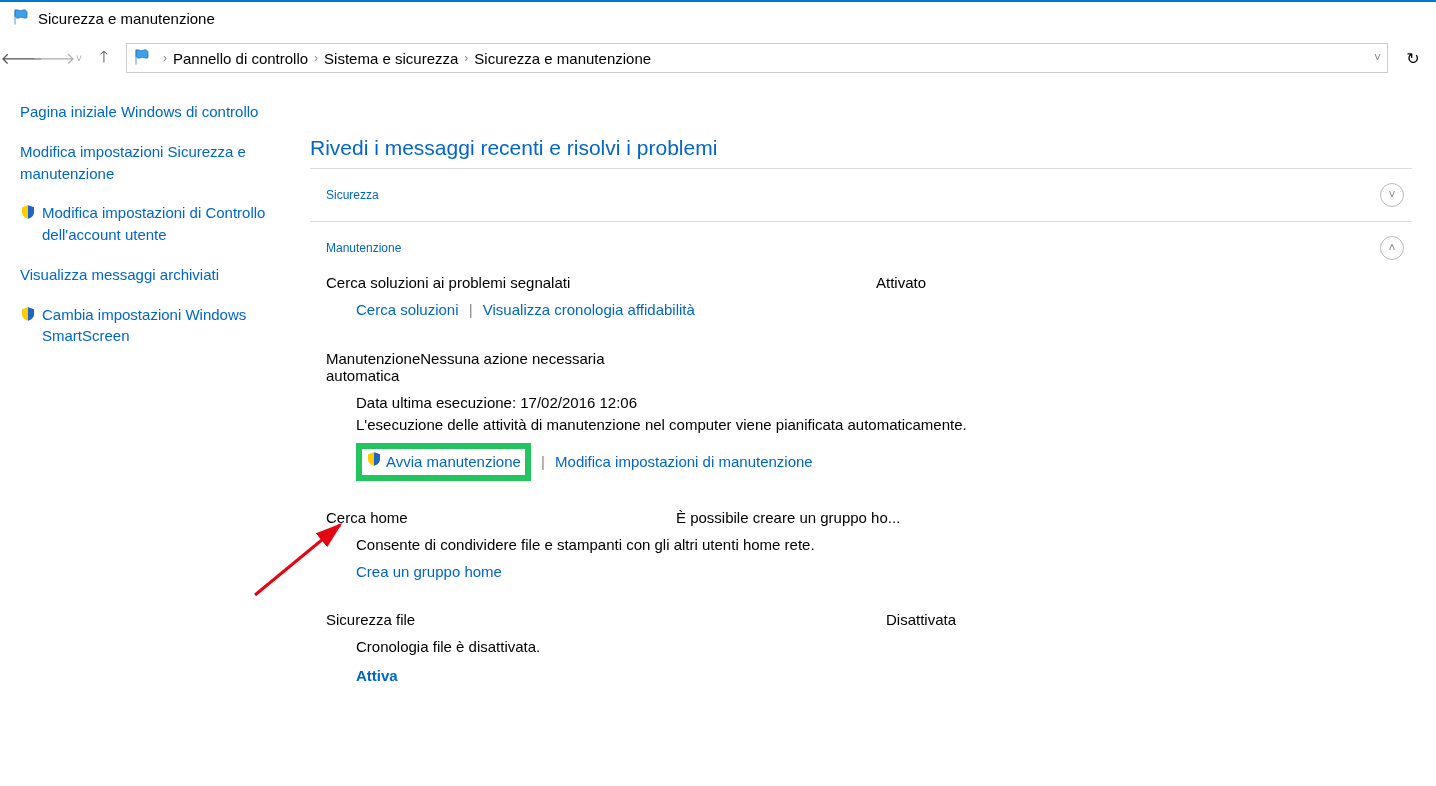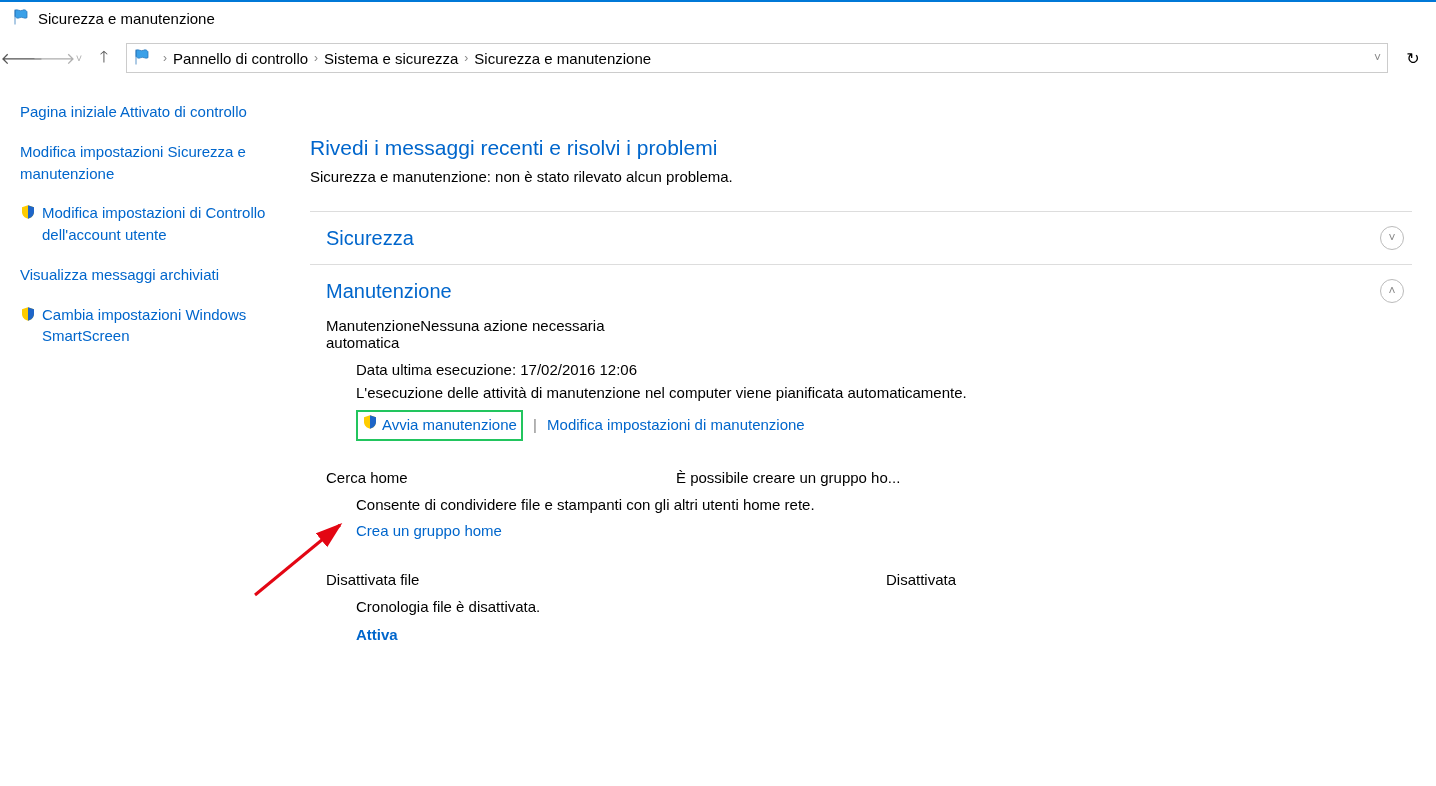--- a/index.html
+++ b/index.html
@@ -29,36 +29,36 @@
     .side-link { color: #0066cc; cursor: pointer; margin-bottom: 18px; line-height: 1.45; display: flex; align-items: flex-start; gap: 6px; }
     .side-link .shield { flex-shrink:0; margin-top:2px;}
     .side-link-text { display:inline-block; max-width: 250px;}
 
     .main { flex: 1; padding-right: 24px; }
     .main-heading { color: #0066cc; font-size: 21px; font-weight: 400; margin-bottom: 8px; margin-top: 35px; }
     .main-sub { margin-bottom: 26px; }
     
     .section-divider { border-top: 1px solid #ddd; }
     .section-head { display: flex; align-items: center; justify-content: space-between; padding: 14px 8px 14px 16px; cursor: pointer; }
-    .section-title { color: #0066cc; font-size: 20px; }
+    .section-title { color: #0066cc; font-size: 12px; }
     .chev-circle { width: 24px; height: 24px; border: 1px solid #bbb; border-radius: 50%; display: flex; align-items: center; justify-content: center; color: #888; font-size: 12px; }
     
     .section-body { padding: 0 16px 10px; }
     .item-block { margin-bottom: 28px; }
     .item-title-row { display: flex; margin-bottom: 8px; }
     .item-title-row .it-left { flex: 0 0 350px; }
     .item-title-row .it-right { flex: 1; }
     .item-title-row.narrow .it-left { flex: 0 0 90px; }
     .item-title-row.fh .it-left { flex: 0 0 560px; }
     
     .sub { padding-left: 30px; line-height: 1.5; }
     .link { color: #0066cc; cursor: pointer; }
     .link-sep { color: #888; margin: 0 6px; }
     .inline-shield { vertical-align: middle; margin-right: 4px;}
-    .highlight-box { border: 2px solid #22c55e; padding: 2px 4px; display: inline-flex; align-items: center; }
+    .highlight-box { border: 6px solid #22c55e; padding: 2px 4px; display: inline-flex; align-items: center; }
 
     
     .anno-arrow { position: absolute; left: 245px; top: 495px; pointer-events:none; }
     
     
     .flag-svg { width: 18px; height: 18px; }
     .shield-svg { width: 16px; height: 16px; }
   </style>
 </head>
 <body>
@@ -93,21 +93,21 @@
     <span class="bc-item">Sicurezza e manutenzione</span>
     <span class="bc-end-chevron">˅</span>
   </div>
   <div class="refresh-btn">↻</div>
 </div>
 
 <div class="body-cols">
 
   <div class="sidebar">
     <div class="side-link">
-      <span class="side-link-text">Pagina iniziale Attivato di controllo</span>
+      <span class="side-link-text">Pagina iniziale Windows di controllo</span>
     </div>
     <div class="side-link">
       <span class="side-link-text">Modifica impostazioni Sicurezza e manutenzione</span>
     </div>
     <div class="side-link">
       <span class="shield">
         <svg class="shield-svg" viewBox="0 0 24 24">
             <path d="M12 2 L21 5 V12 C21 17 17 21 12 22 C7 21 3 17 3 12 V5 Z" fill="#ffcc00"></path>
             <path d="M12 2 L21 5 V12 C21 17 17 21 12 22 V2 Z" fill="#1e65c8"></path>
           </svg>
@@ -123,36 +123,46 @@
             <path d="M12 2 L21 5 V12 C21 17 17 21 12 22 C7 21 3 17 3 12 V5 Z" fill="#ffcc00"></path>
             <path d="M12 2 L21 5 V12 C21 17 17 21 12 22 V2 Z" fill="#1e65c8"></path>
           </svg>
       </span>
       <span class="side-link-text">Cambia impostazioni Windows SmartScreen</span>
     </div>
   </div>
 
   <div class="main">
     <div class="main-heading">Rivedi i messaggi recenti e risolvi i problemi</div>
-    <div class="main-sub">Sicurezza e manutenzione: non è stato rilevato alcun problema.</div>
 
     <div class="section-divider"></div>
     <div class="section-head">
       <span class="section-title">Sicurezza</span>
       <span class="chev-circle">˅</span>
     </div>
     <div class="section-divider"></div>
 
     <div class="section-head">
       <span class="section-title">Manutenzione</span>
       <span class="chev-circle">˄</span>
     </div>
 
     <div class="section-body">
 
+      <div class="item-block">
+        <div class="item-title-row">
+          <div class="it-left" style="flex:0 0 550px">Cerca soluzioni ai problemi segnalati</div>
+          <div class="it-right">Attivato</div>
+        </div>
+        <div class="sub">
+          <span class="link">Cerca soluzioni</span>
+          <span class="link-sep">|</span>
+          <span class="link">Visualizza cronologia affidabilità</span>
+        </div>
+      </div>
 
       <div class="item-block">
         <div class="item-title-row narrow">
           <div class="it-left">Manutenzione automatica</div>
           <div class="it-right">Nessuna azione necessaria</div>
         </div>
         <div class="sub">Data ultima esecuzione: 17/02/2016 12:06</div>
         <div class="sub">L'esecuzione delle attività di manutenzione nel computer viene pianificata automaticamente.</div>
         <div class="sub" style="margin-top:6px;">
           <span class="highlight-box">
@@ -175,21 +185,21 @@
           <div class="it-right">È possibile creare un gruppo ho...</div>
         </div>
         <div class="sub">Consente di condividere file e stampanti con gli altri utenti home rete.</div>
         <div class="sub" style="margin-top:4px;">
           <span class="link">Crea un gruppo home</span>
         </div>
       </div>
 
       <div class="item-block">
         <div class="item-title-row fh">
-          <div class="it-left">Disattivata file</div>
+          <div class="it-left">Sicurezza file</div>
           <div class="it-right">Disattivata</div>
         </div>
         <div class="sub">Cronologia file è disattivata.</div>
         <div class="sub" style="margin-top:6px;font-weight:bold;">
           <span class="link">Attiva</span>
         </div>
       </div>
     </div>
   </div>
 </div>

